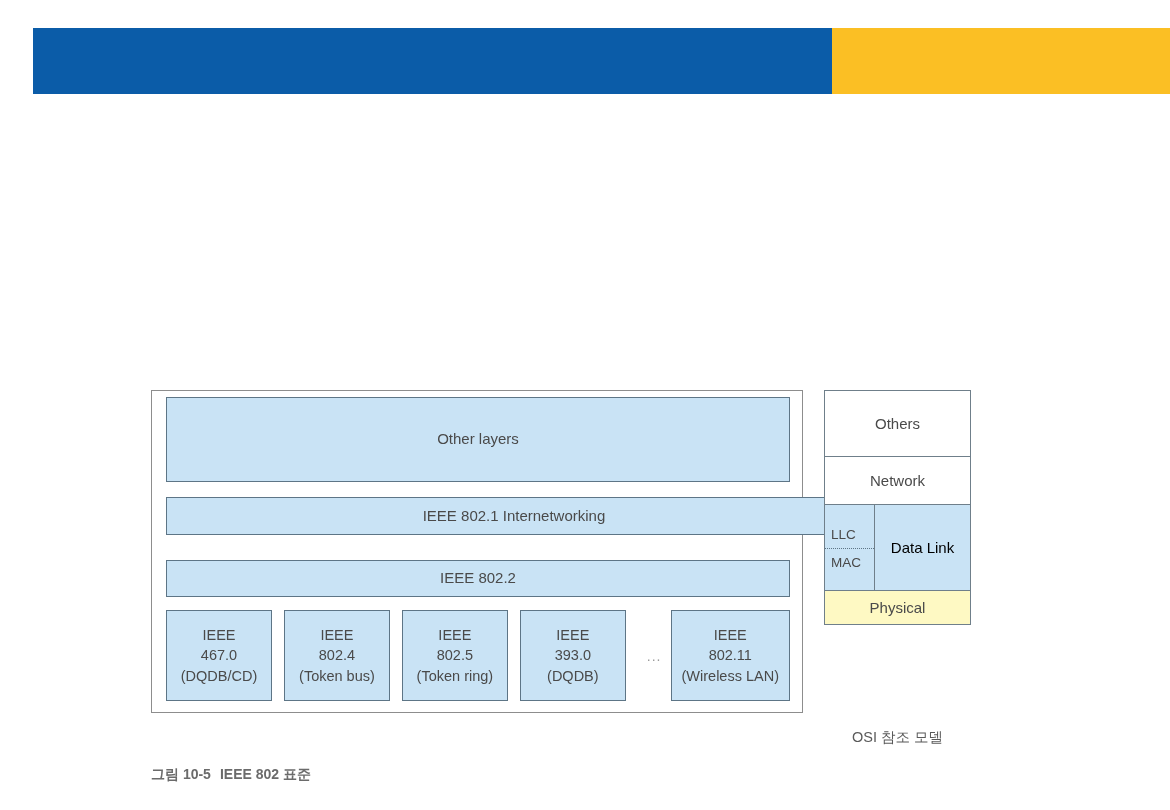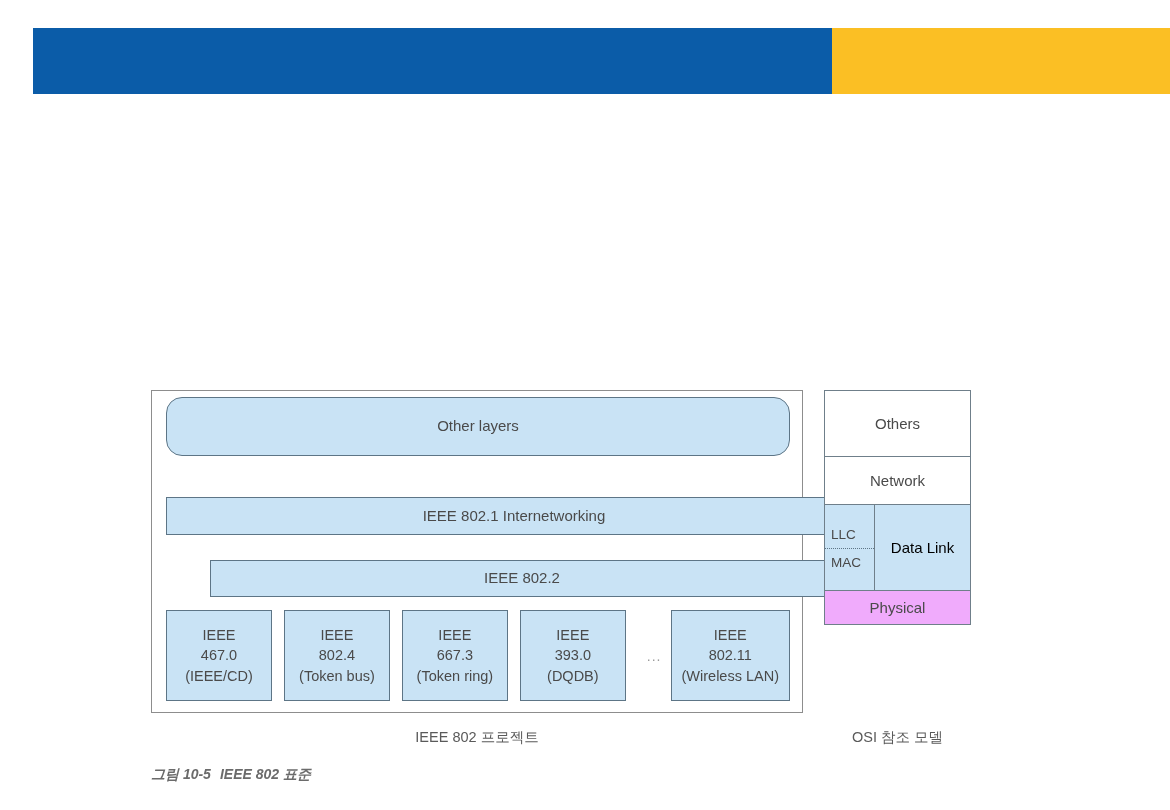--- a/index.html
+++ b/index.html
@@ -68,35 +68,33 @@
     text-align: center;
     color: #4a4a4a;
     font-size: 15px;
     line-height: 1.35;
   }
 
   #row-other-layers {
     left: 14px;
     top: 6px;
     width: 624px;
-    height: 59px;
-    border-radius: 16px;
+    height: 85px;
   }
   #row-8021 {
     left: 14px;
     top: 106px;
     width: 696px;
     height: 38px;
   }
   #row-8022 {
     left: 14px;
     top: 169px;
     width: 624px;
     height: 37px;
-    margin-left: 44px;
   }
 
   
   #standards-row {
     position: absolute;
     left: 14px;
     top: 219px;
     width: 624px;
     height: 91px;
     display: flex;
@@ -155,21 +153,21 @@
   #osi-others   { height: 91px; }
   #osi-network  { height: 66px; }
   #osi-datalink {
     height: 119px;
     background: #c9e3f5;
     padding: 0;
     align-items: stretch;
   }
   #osi-physical {
     height: 45px;
-    background: #f0abfc;
+    background: #fef9c3;
     border-bottom: none;
   }
 
   #llc-mac-col {
     width: 50px;
     border-right: 1px solid #6f7f8a;
     box-sizing: border-box;
     display: flex;
     flex-direction: column;
   }
@@ -219,21 +217,20 @@
 
   
   #figure-caption {
     position: absolute;
     left: 151px;
     top: 766px;
     font-size: 14px;
     font-weight: bold;
     color: #6b6b6b;
     white-space: nowrap;
-    font-style: italic;
   }
   #figure-caption .cap-num { margin-right: 9px; }
 </style>
 </head>
 <body>
 
 <div id="banner">
   <div class="band-blue"></div>
   <div class="band-yellow"></div>
 </div>
@@ -246,32 +243,32 @@
 
     <div class="blue-box" id="row-8021">IEEE 802.1 Internetworking</div>
 
     <div class="blue-box" id="row-8022">IEEE 802.2</div>
 
     <div id="standards-row">
 
       <div class="std-box">
         <span>IEEE</span>
         <span>467.0</span>
-        <span>(IEEE/CD)</span>
+        <span>(DQDB/CD)</span>
       </div>
 
       <div class="std-box">
         <span>IEEE</span>
         <span>802.4</span>
         <span>(Token bus)</span>
       </div>
 
       <div class="std-box">
         <span>IEEE</span>
-        <span>667.3</span>
+        <span>802.5</span>
         <span>(Token ring)</span>
       </div>
 
       <div class="std-box">
         <span>IEEE</span>
         <span>393.0</span>
         <span>(DQDB)</span>
       </div>
 
       <div class="ellipsis-gap">...</div>
@@ -296,21 +293,20 @@
         <div class="llc-mac-cell" id="llc-cell">LLC</div>
         <div class="llc-mac-cell" id="mac-cell">MAC</div>
       </div>
       <div id="datalink-label">Data Link</div>
     </div>
 
     <div class="osi-row" id="osi-physical">Physical</div>
 
   </div>
 
-  <div class="sub-caption" id="caption-ieee">IEEE 802 프로젝트</div>
 
   <div class="sub-caption" id="caption-osi">OSI 참조 모델</div>
 
   <div id="figure-caption">
     <span class="cap-num">그림 10-5</span><span>IEEE 802 표준</span>
   </div>
 
 </div>
 
 </body></html>

